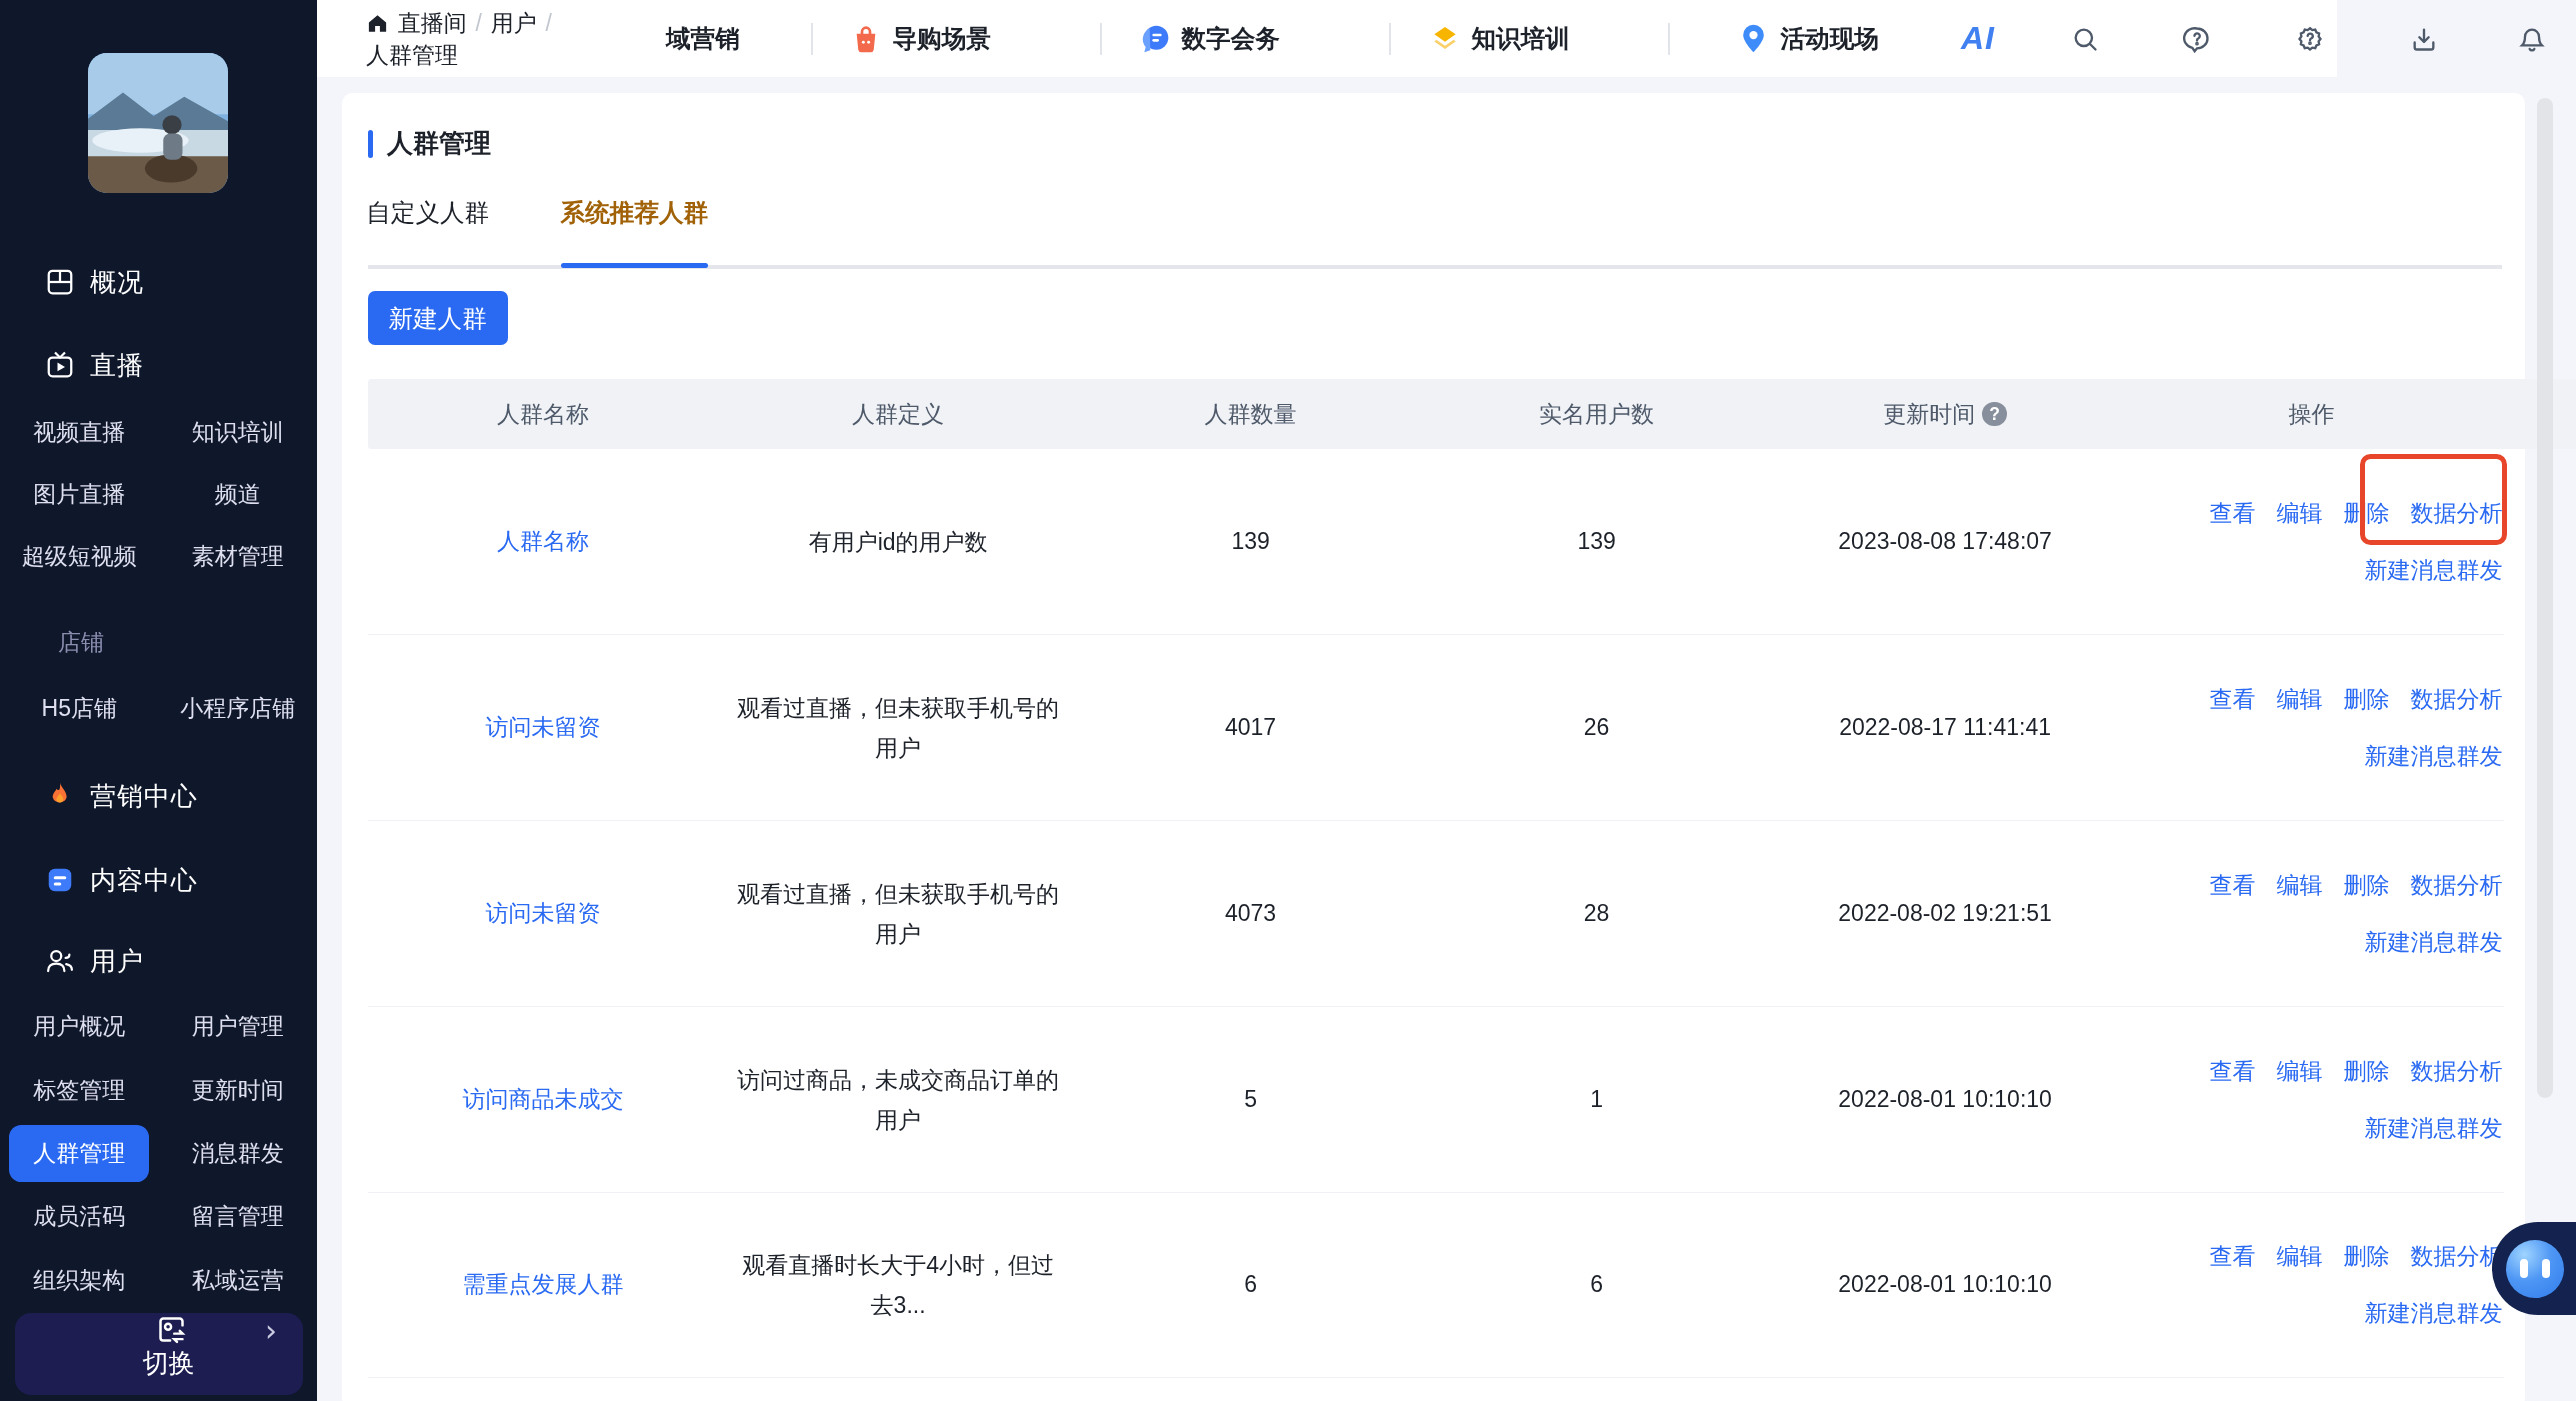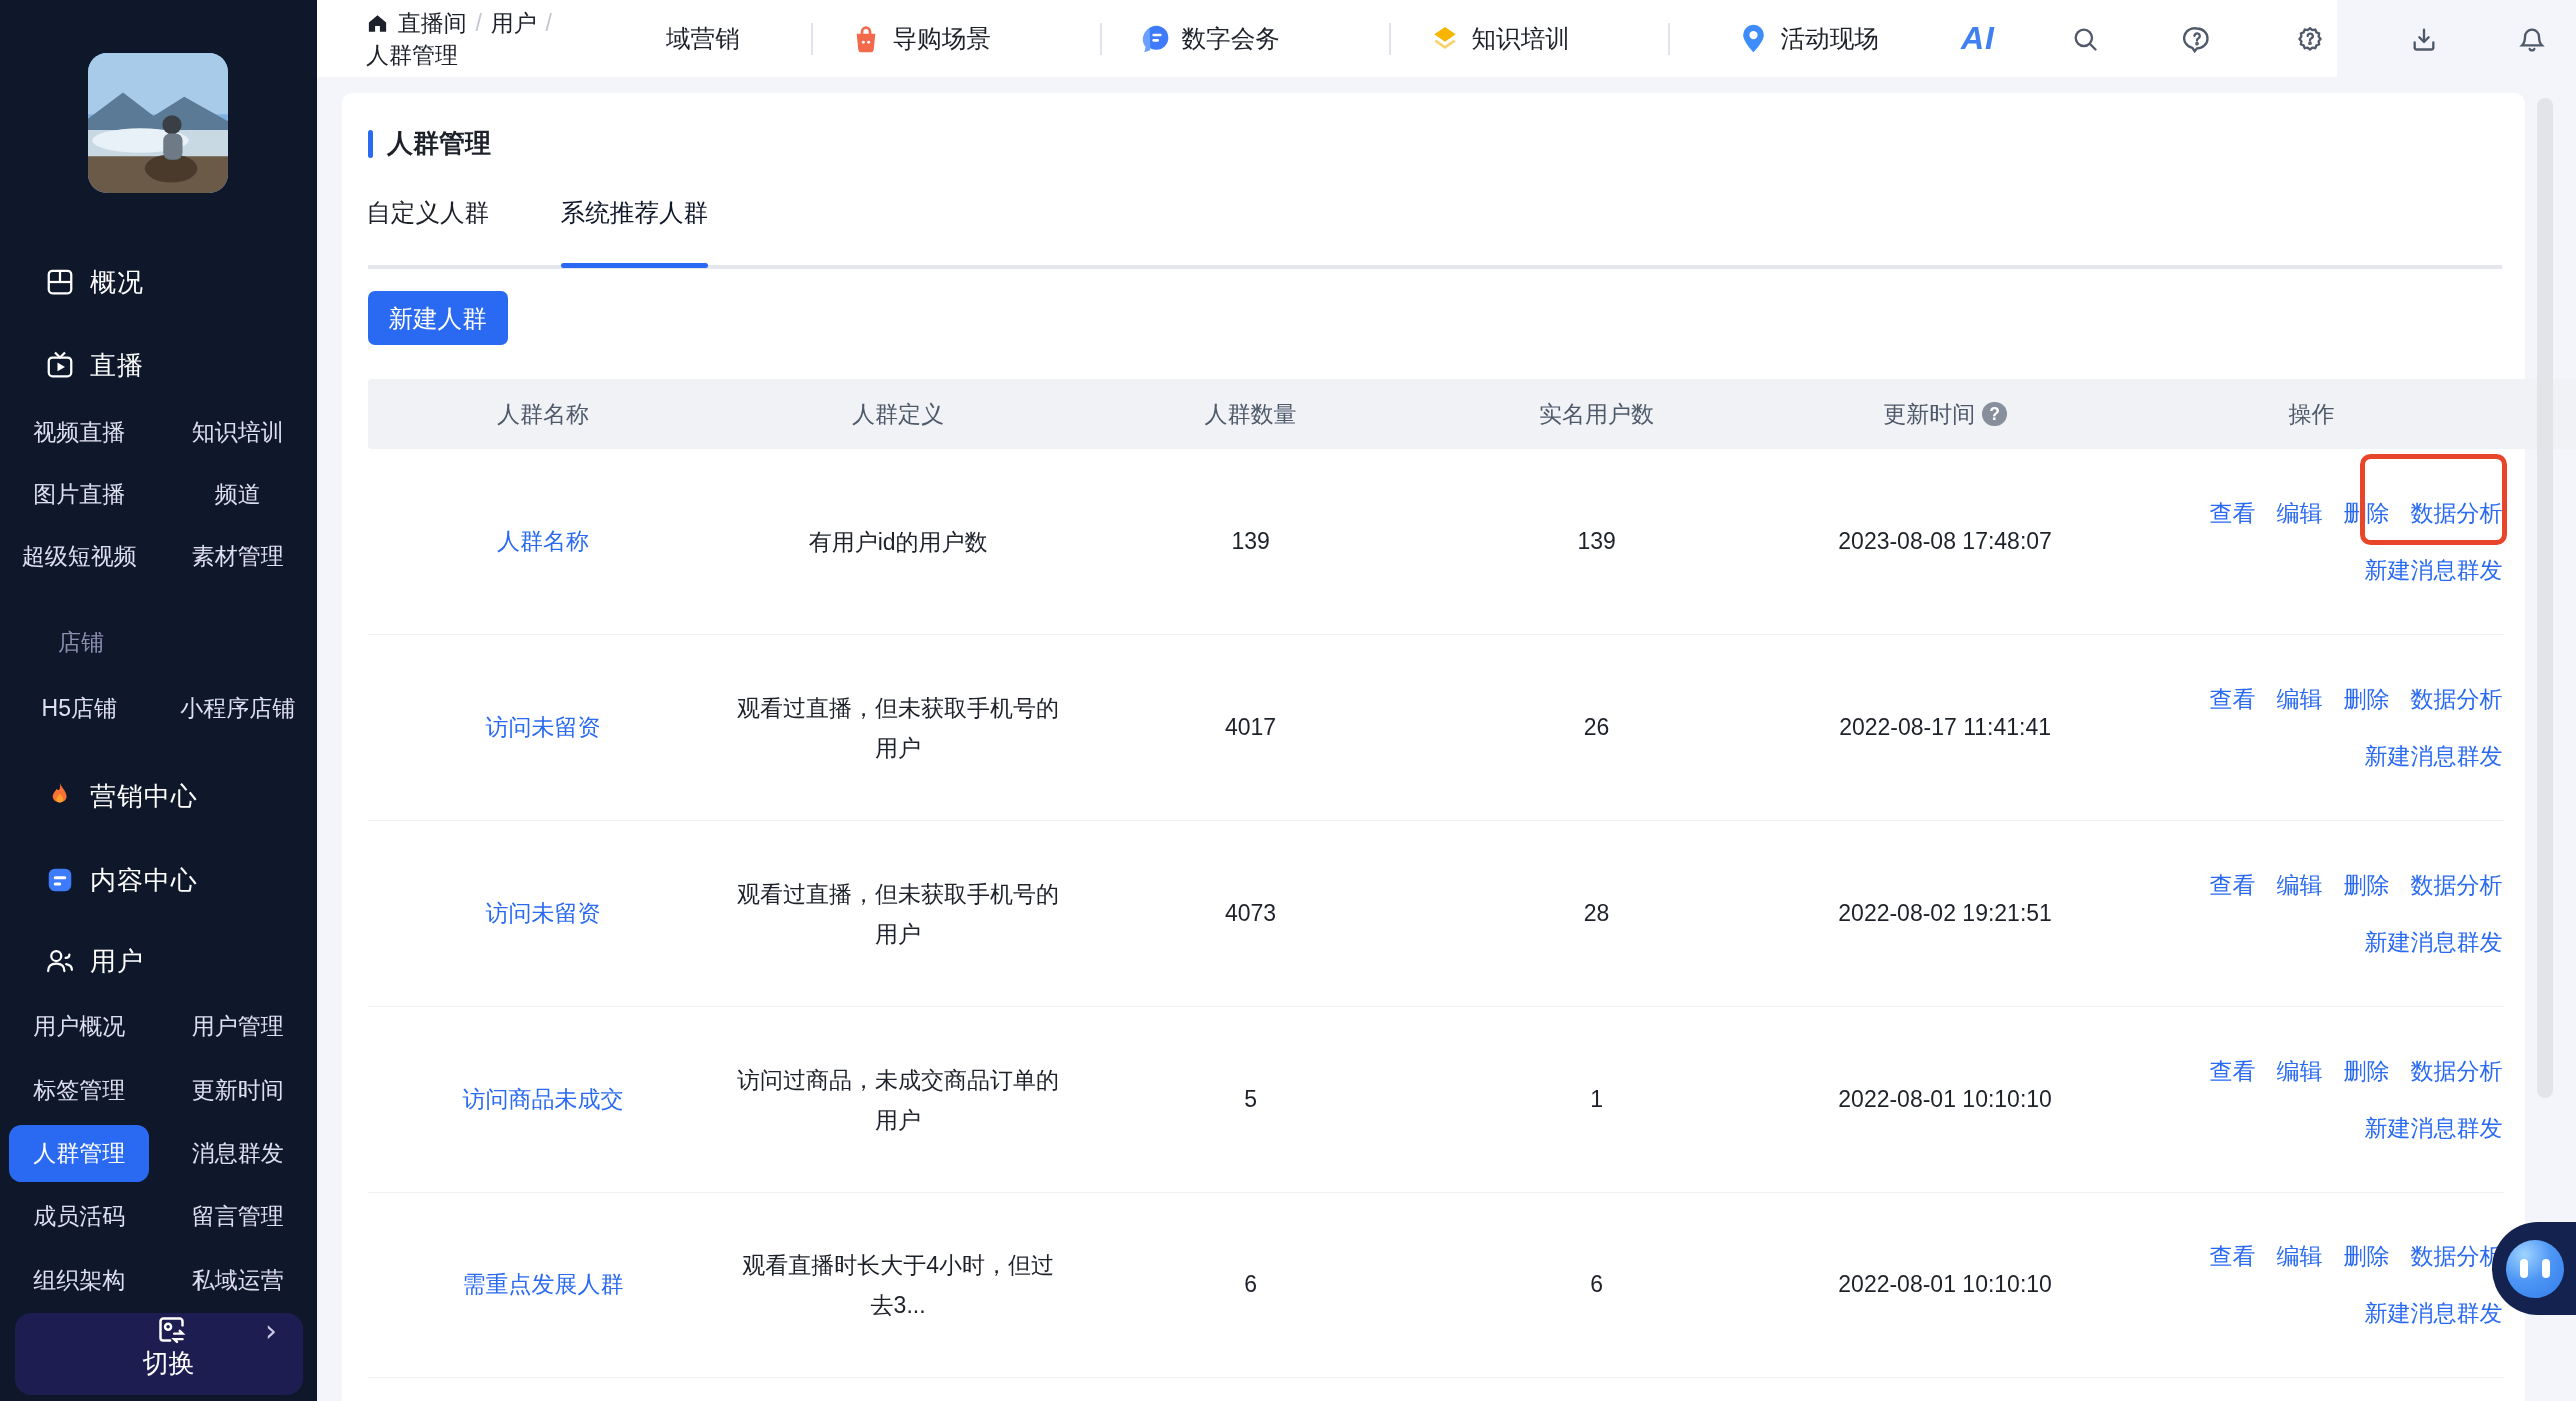--- a/index.html
+++ b/index.html
@@ -22,34 +22,34 @@
   .switch-btn .swlabel { margin-left:19px; font-size:26px; color:#FFFFFF; }
   .switch-btn .chev { position:absolute; right:26px; font-size:30px; color:#C9CBE2; font-family:"DejaVu Sans", sans-serif; }
 
   
   .topbar { position:absolute; left:317px; top:0; width:2020px; height:77px; background:#FFFFFF; z-index:4; }
   .breadcrumb { position:absolute; left:49px; top:7px; width:316px; font-size:23px; line-height:32px; color:#1D2129; }
   .breadcrumb .bc-line { display:flex; align-items:center; gap:8.8px; }
   .breadcrumb .sep { color:#C2C7CF; }
   .bc-link { cursor:pointer; }
   .tnav-item { position:absolute; top:0; height:77px; display:flex; align-items:center; gap:10.5px; cursor:pointer; }
-  .tnav-item .tlabel { font-size:24.6px; font-weight:400; color:#1D2129; white-space:nowrap; }
+  .tnav-item .tlabel { font-size:24.6px; font-weight:700; color:#1D2129; white-space:nowrap; }
   .tnav-div { position:absolute; top:23px; width:1.8px; height:32px; background:#E1E4EA; }
   .ai-logo { font-size:32px; font-weight:bold; color:#4080F0; font-style:italic; letter-spacing:0.9px; }
   .icon-btn { position:absolute; top:0; height:77px; width:35px; display:flex; align-items:center; justify-content:center; cursor:pointer; }
 
   
   .content { position:absolute; left:317px; top:77px; width:2259px; height:1324px; background:#F4F5FA; }
   .card { position:absolute; left:24.6px; top:16px; width:2183px; height:1315px; background:#FFFFFF; border-radius:10.5px; }
   .page-title-wrap { position:absolute; left:26px; top:33px; display:flex; align-items:center; gap:14px; }
   .title-bar { width:5.3px; height:28px; background:#2A6AF2; border-radius:2.6px; }
   .page-title { font-size:26px; font-weight:600; color:#1D2129; }
   .tab { position:absolute; top:103px; font-size:24.6px; cursor:pointer; }
   .tab.inactive { left:24.6px; color:#1D2129; font-weight:500; }
-  .tab.active { left:219px; color:#0f172a; font-weight:400; }
+  .tab.active { left:219px; color:#a16207; font-weight:700; }
   .tab-track { position:absolute; left:26px; top:172px; width:2134px; height:3.5px; background:#E5E6EB; }
   .tab-ink { position:absolute; left:219px; top:170px; width:147px; height:5.3px; background:#2A6AF2; border-radius:2.6px; }
   .new-btn { position:absolute; left:26px; top:198px; width:140px; height:54px; background:#2A6AF2; border:none; border-radius:7px; color:#FFFFFF; font-size:24.6px; font-family:"Liberation Sans", sans-serif; cursor:pointer; }
 
   .thead { position:absolute; left:26px; top:286px; width:2296px; height:70px; background:#F0F2F6; border-radius:3.5px; display:grid; grid-template-columns:351px 359px 346px 346px 351px 382px; align-items:center; }
   .th { text-align:center; font-size:23px; color:#4E5969; display:flex; align-items:center; justify-content:center; gap:7px; }
   .qmark { width:24.6px; height:24.6px; border-radius:50%; background:#878E9C; color:#FFFFFF; font-size:17.5px; display:inline-flex; align-items:center; justify-content:center; font-weight:bold; }
 
   .trow { position:absolute; left:26px; width:2136px; height:186px; display:grid; grid-template-columns:351px 359px 346px 346px 351px 382px; align-items:center; border-bottom:1.8px solid #F0F1F4; }
   .td { text-align:center; font-size:23px; color:#1D2129; }

